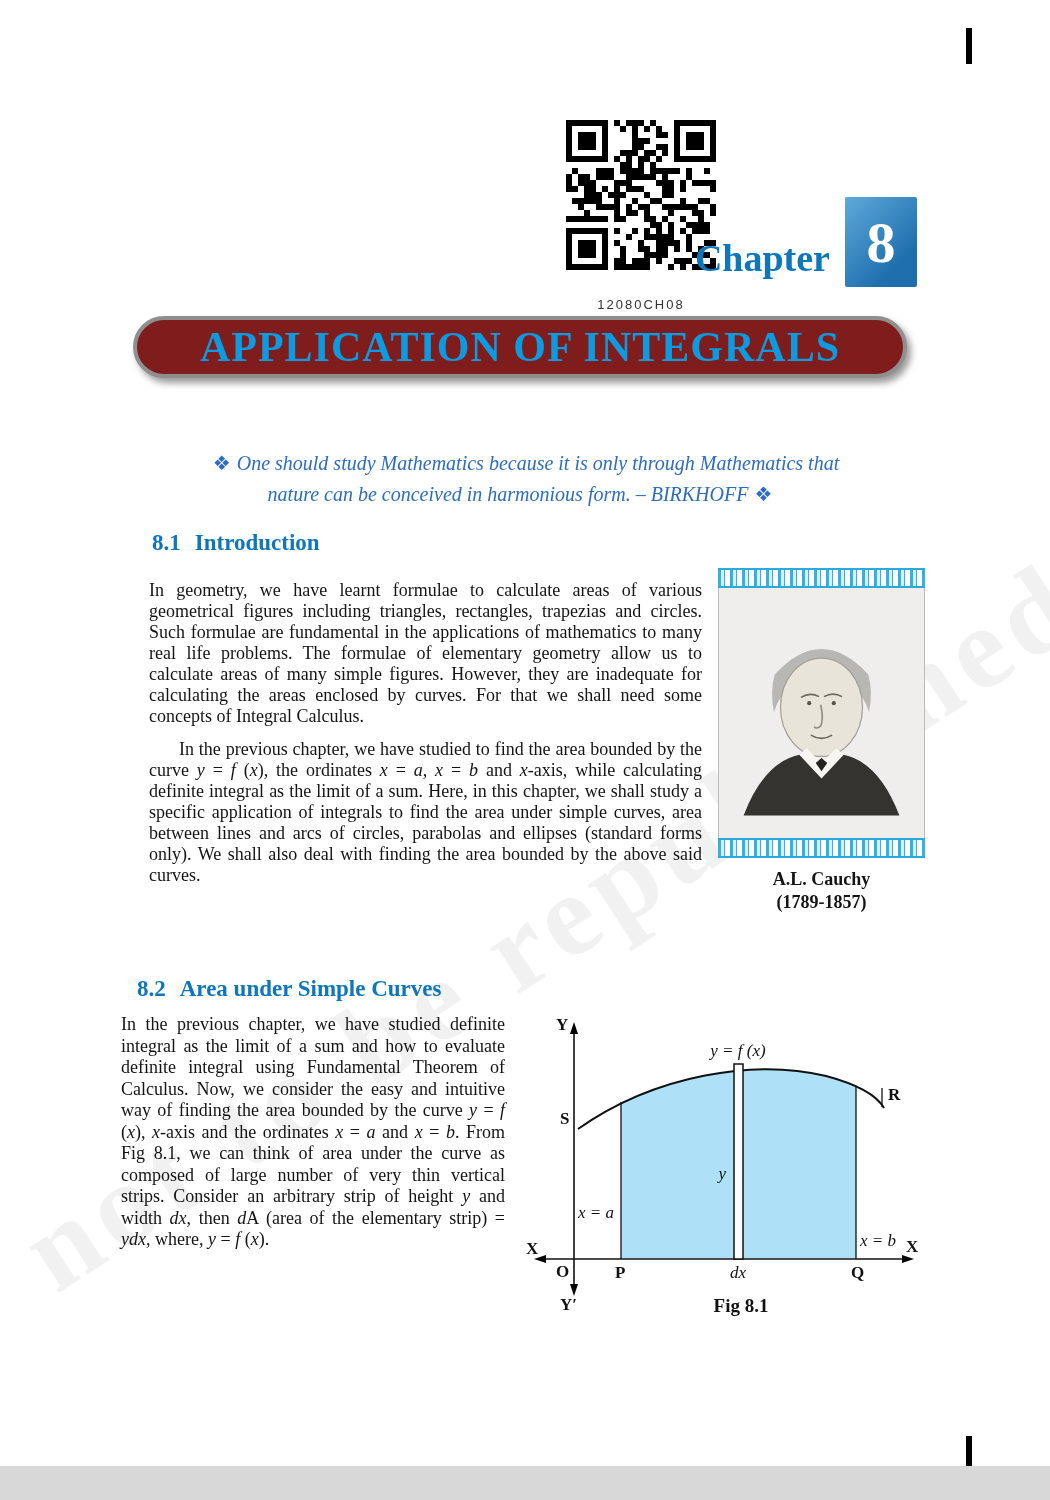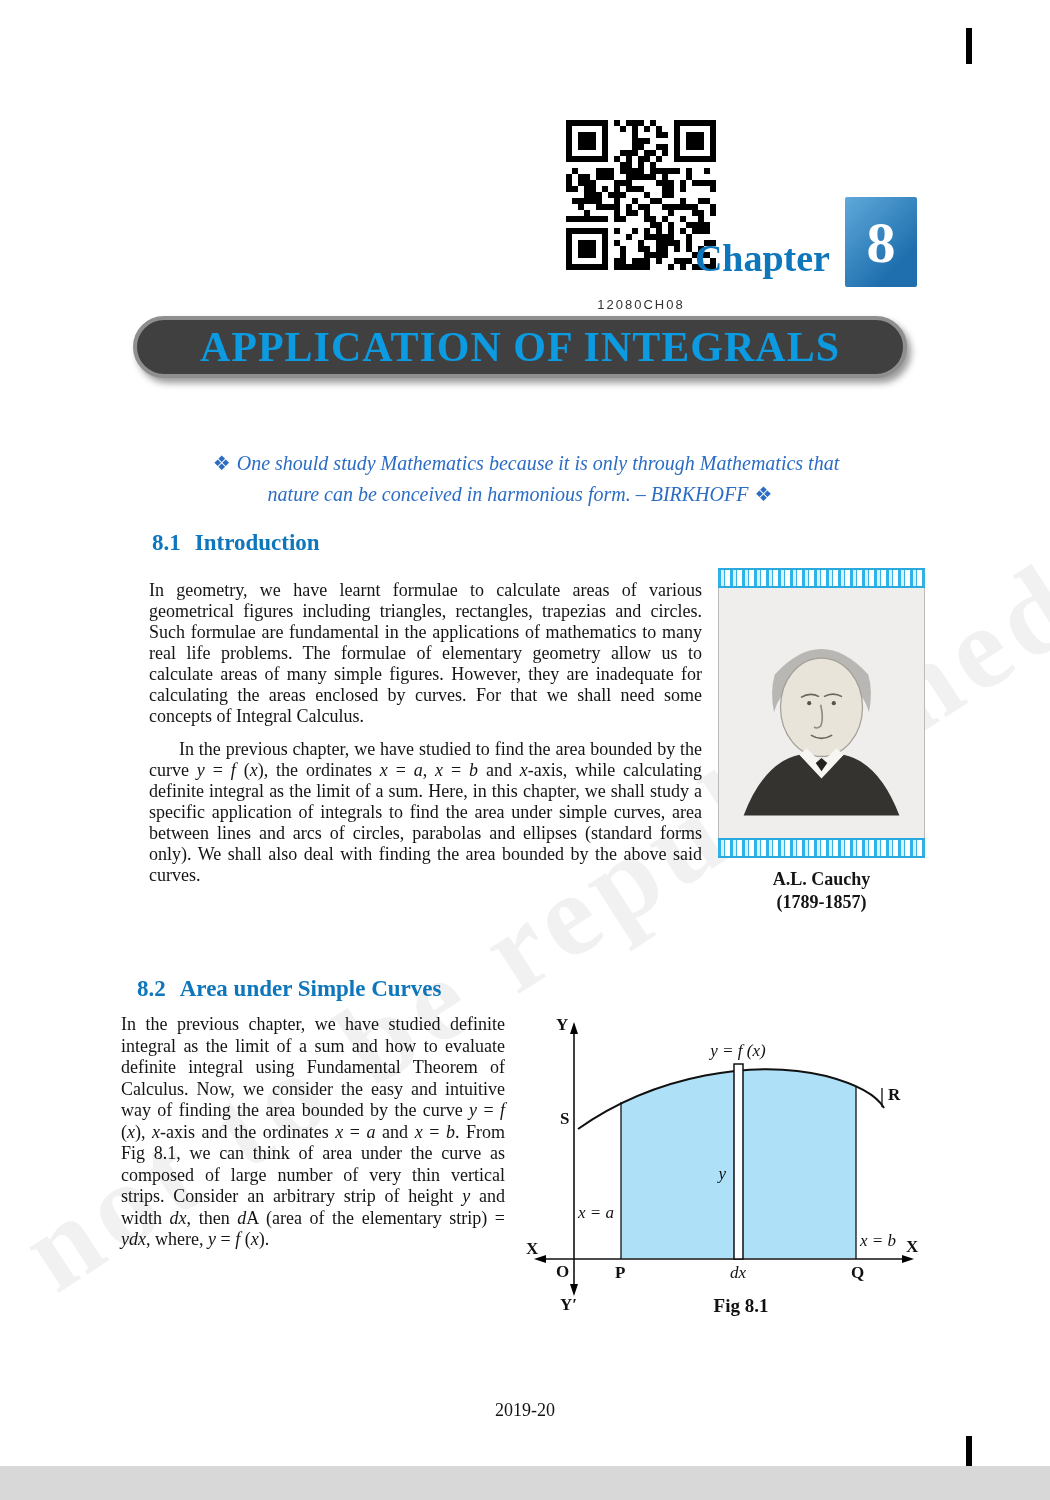--- a/index.html
+++ b/index.html
@@ -26,21 +26,21 @@
   
   .chapter-label{position:absolute;left:630px;top:236px;width:200px;text-align:right;
                  font-weight:bold;font-size:38px;color:var(--heading-blue,#0e76bb);}
   .chapter-box{position:absolute;left:845px;top:197px;width:72px;height:90px;
                background:linear-gradient(135deg,#5fa9da 0%,var(--chapter-box-blue,#1f6fae) 75%);
                color:#fff;display:flex;align-items:center;justify-content:center;
                font-size:58px;font-weight:bold;border-radius:2px;}
 
   
   .banner{position:absolute;left:133px;top:316px;width:774px;height:62px;
-          border:4px solid #8f8f8f;border-radius:34px;background:#404040;
+          border:4px solid #8f8f8f;border-radius:34px;background:#7f1d1d;
           box-shadow:4px 5px 7px rgba(0,0,0,0.40);
           display:flex;align-items:center;justify-content:center;}
   .banner h1{font-size:42px;font-weight:bold;letter-spacing:1px;
              color:var(--title-blue,#0c9ae0);white-space:nowrap;}
 
   
   .quote{position:absolute;left:140px;top:448px;width:766px;text-align:center;
          font-style:italic;font-weight:normal;font-size:20px;line-height:1.55;
          color:var(--quote-blue,#2b6cc4);}
   .q-icon{font-style:normal;padding:0 6px;}
@@ -509,16 +509,15 @@
         <text class="fi" x="212" y="42" text-anchor="middle">y = f (x)</text>
         <text class="fi" x="52" y="204">x = a</text>
         <text class="fi" x="334" y="232">x = b</text>
         <text class="fi" x="200" y="165" text-anchor="end">y</text>
         <text class="fi" x="212" y="264" text-anchor="middle">dx</text>
         <text class="cap" x="215" y="298" text-anchor="middle">Fig 8.1</text>
       </svg>
     </div>
   </div>
 
-  <div class="footer">2019-20</div>
   <div class="gray-band"></div>
 
 </div>
 
 </body></html>

